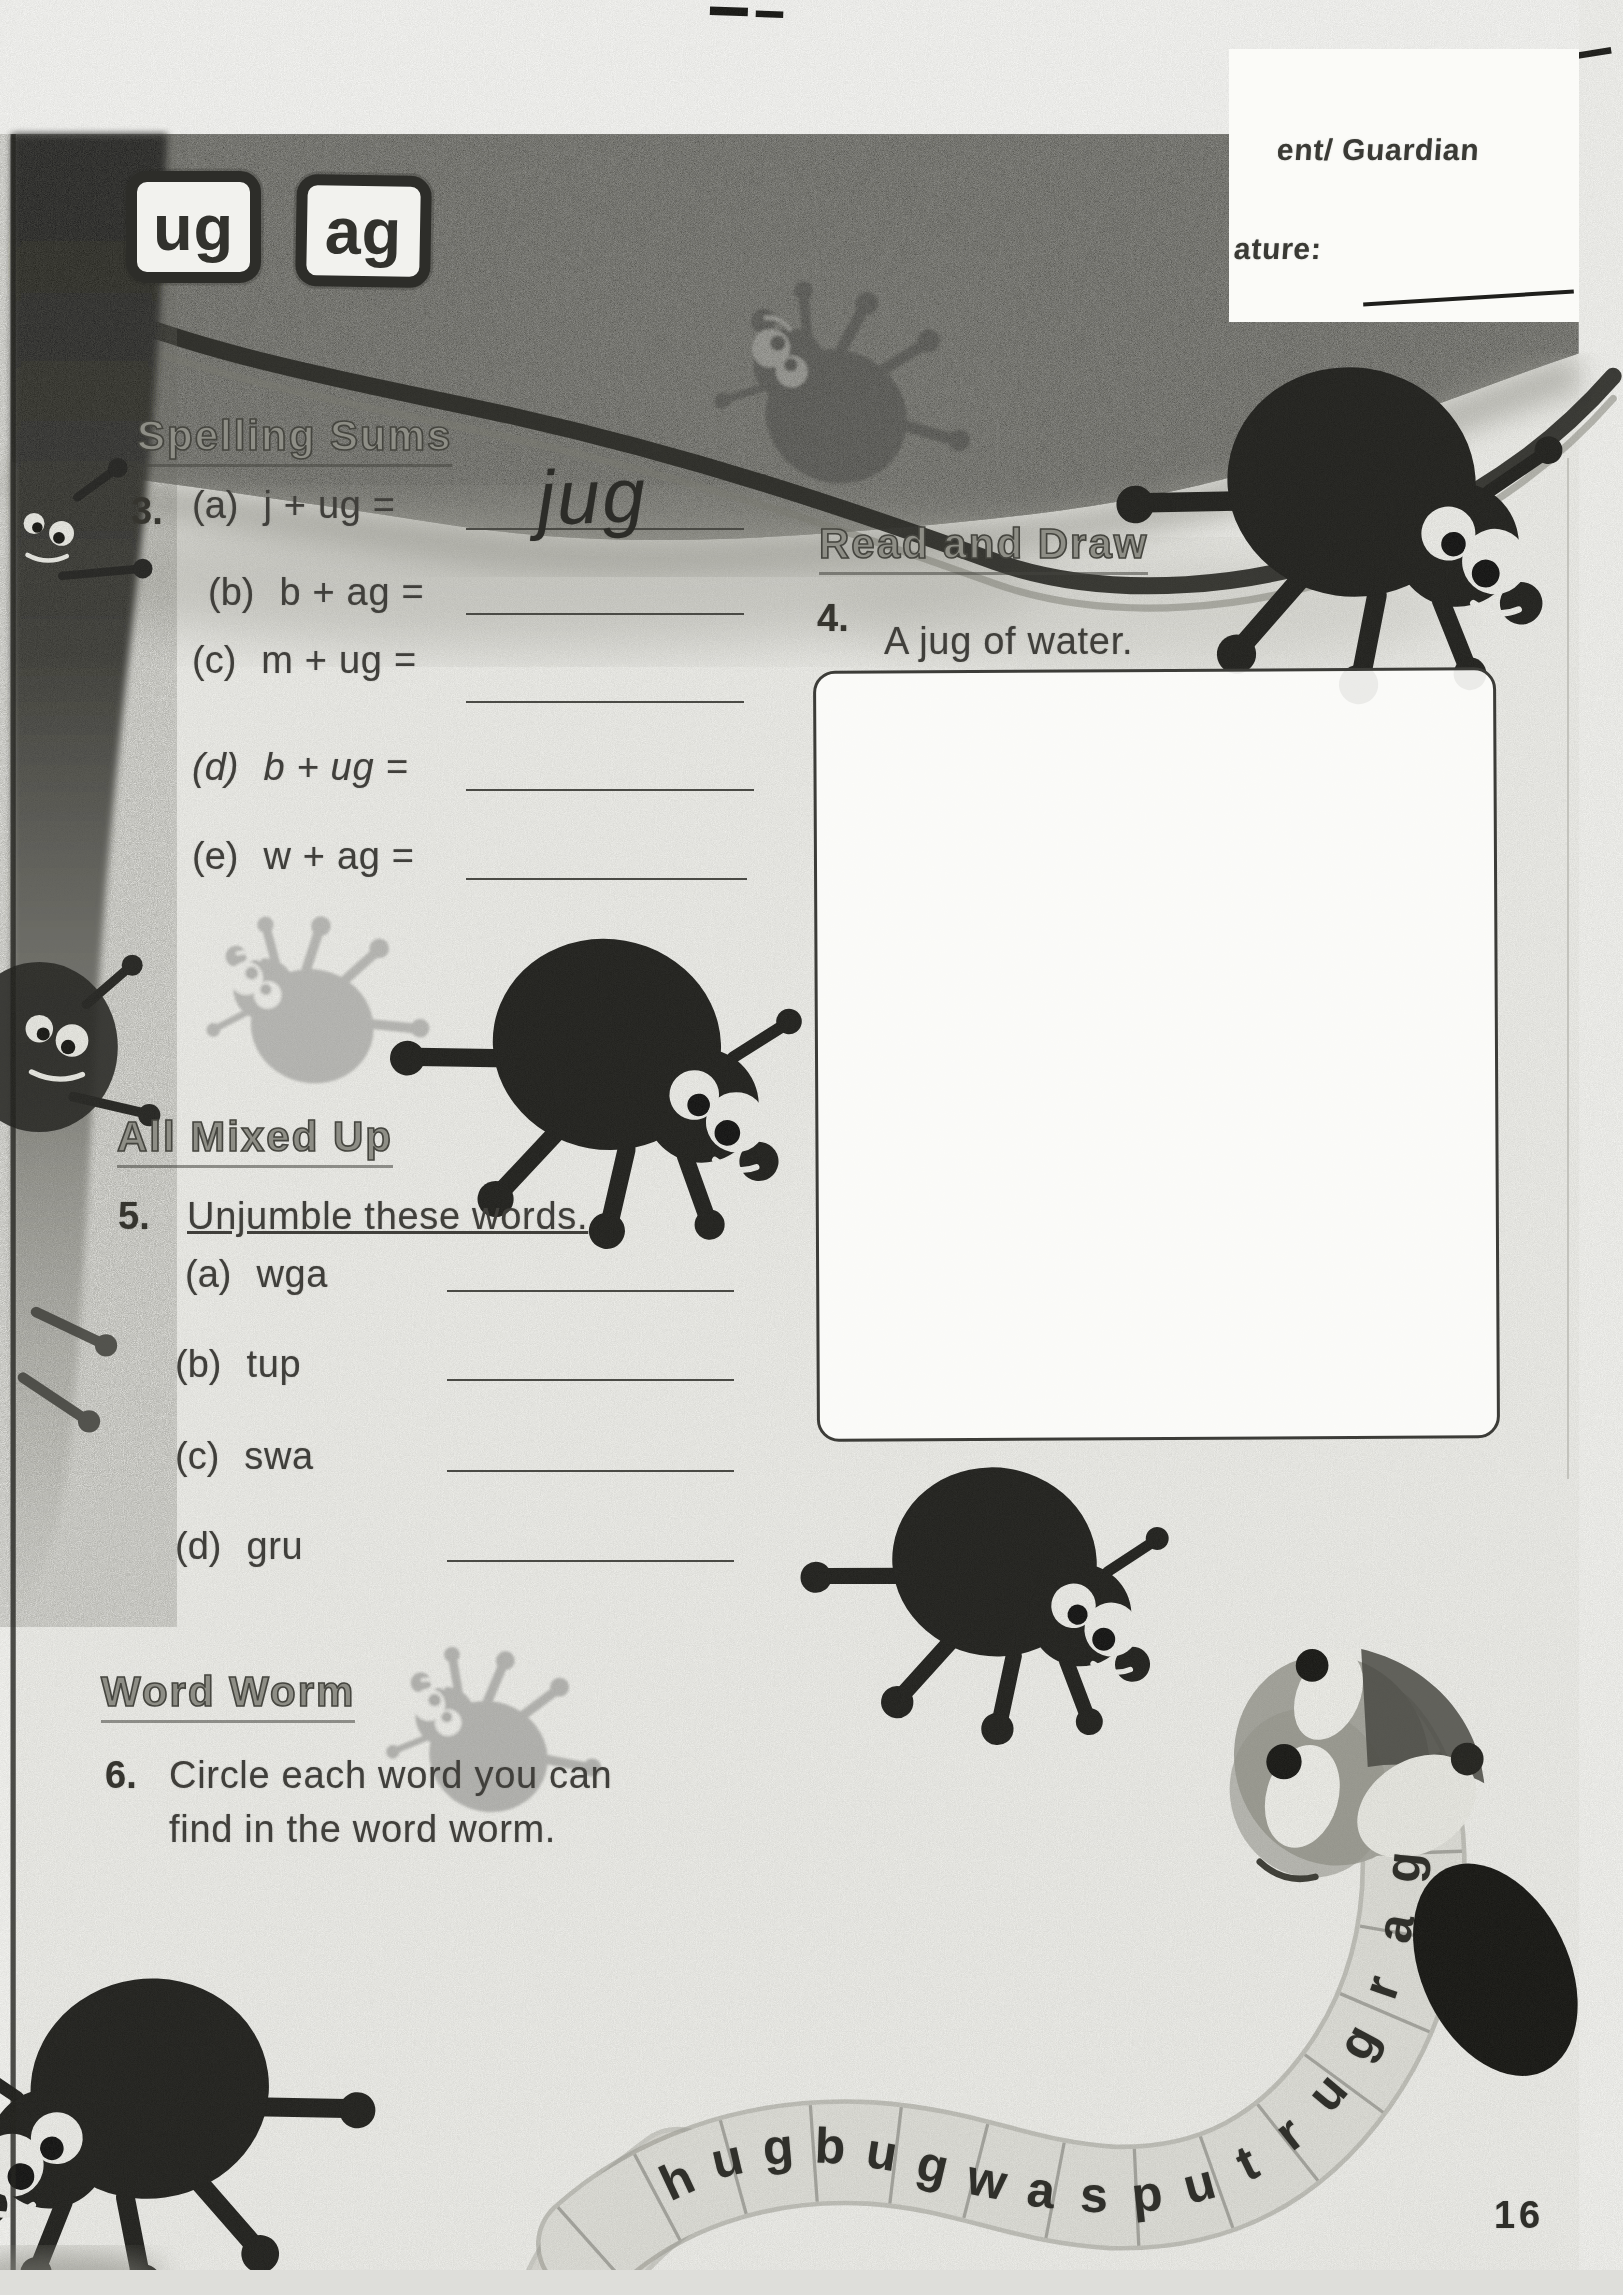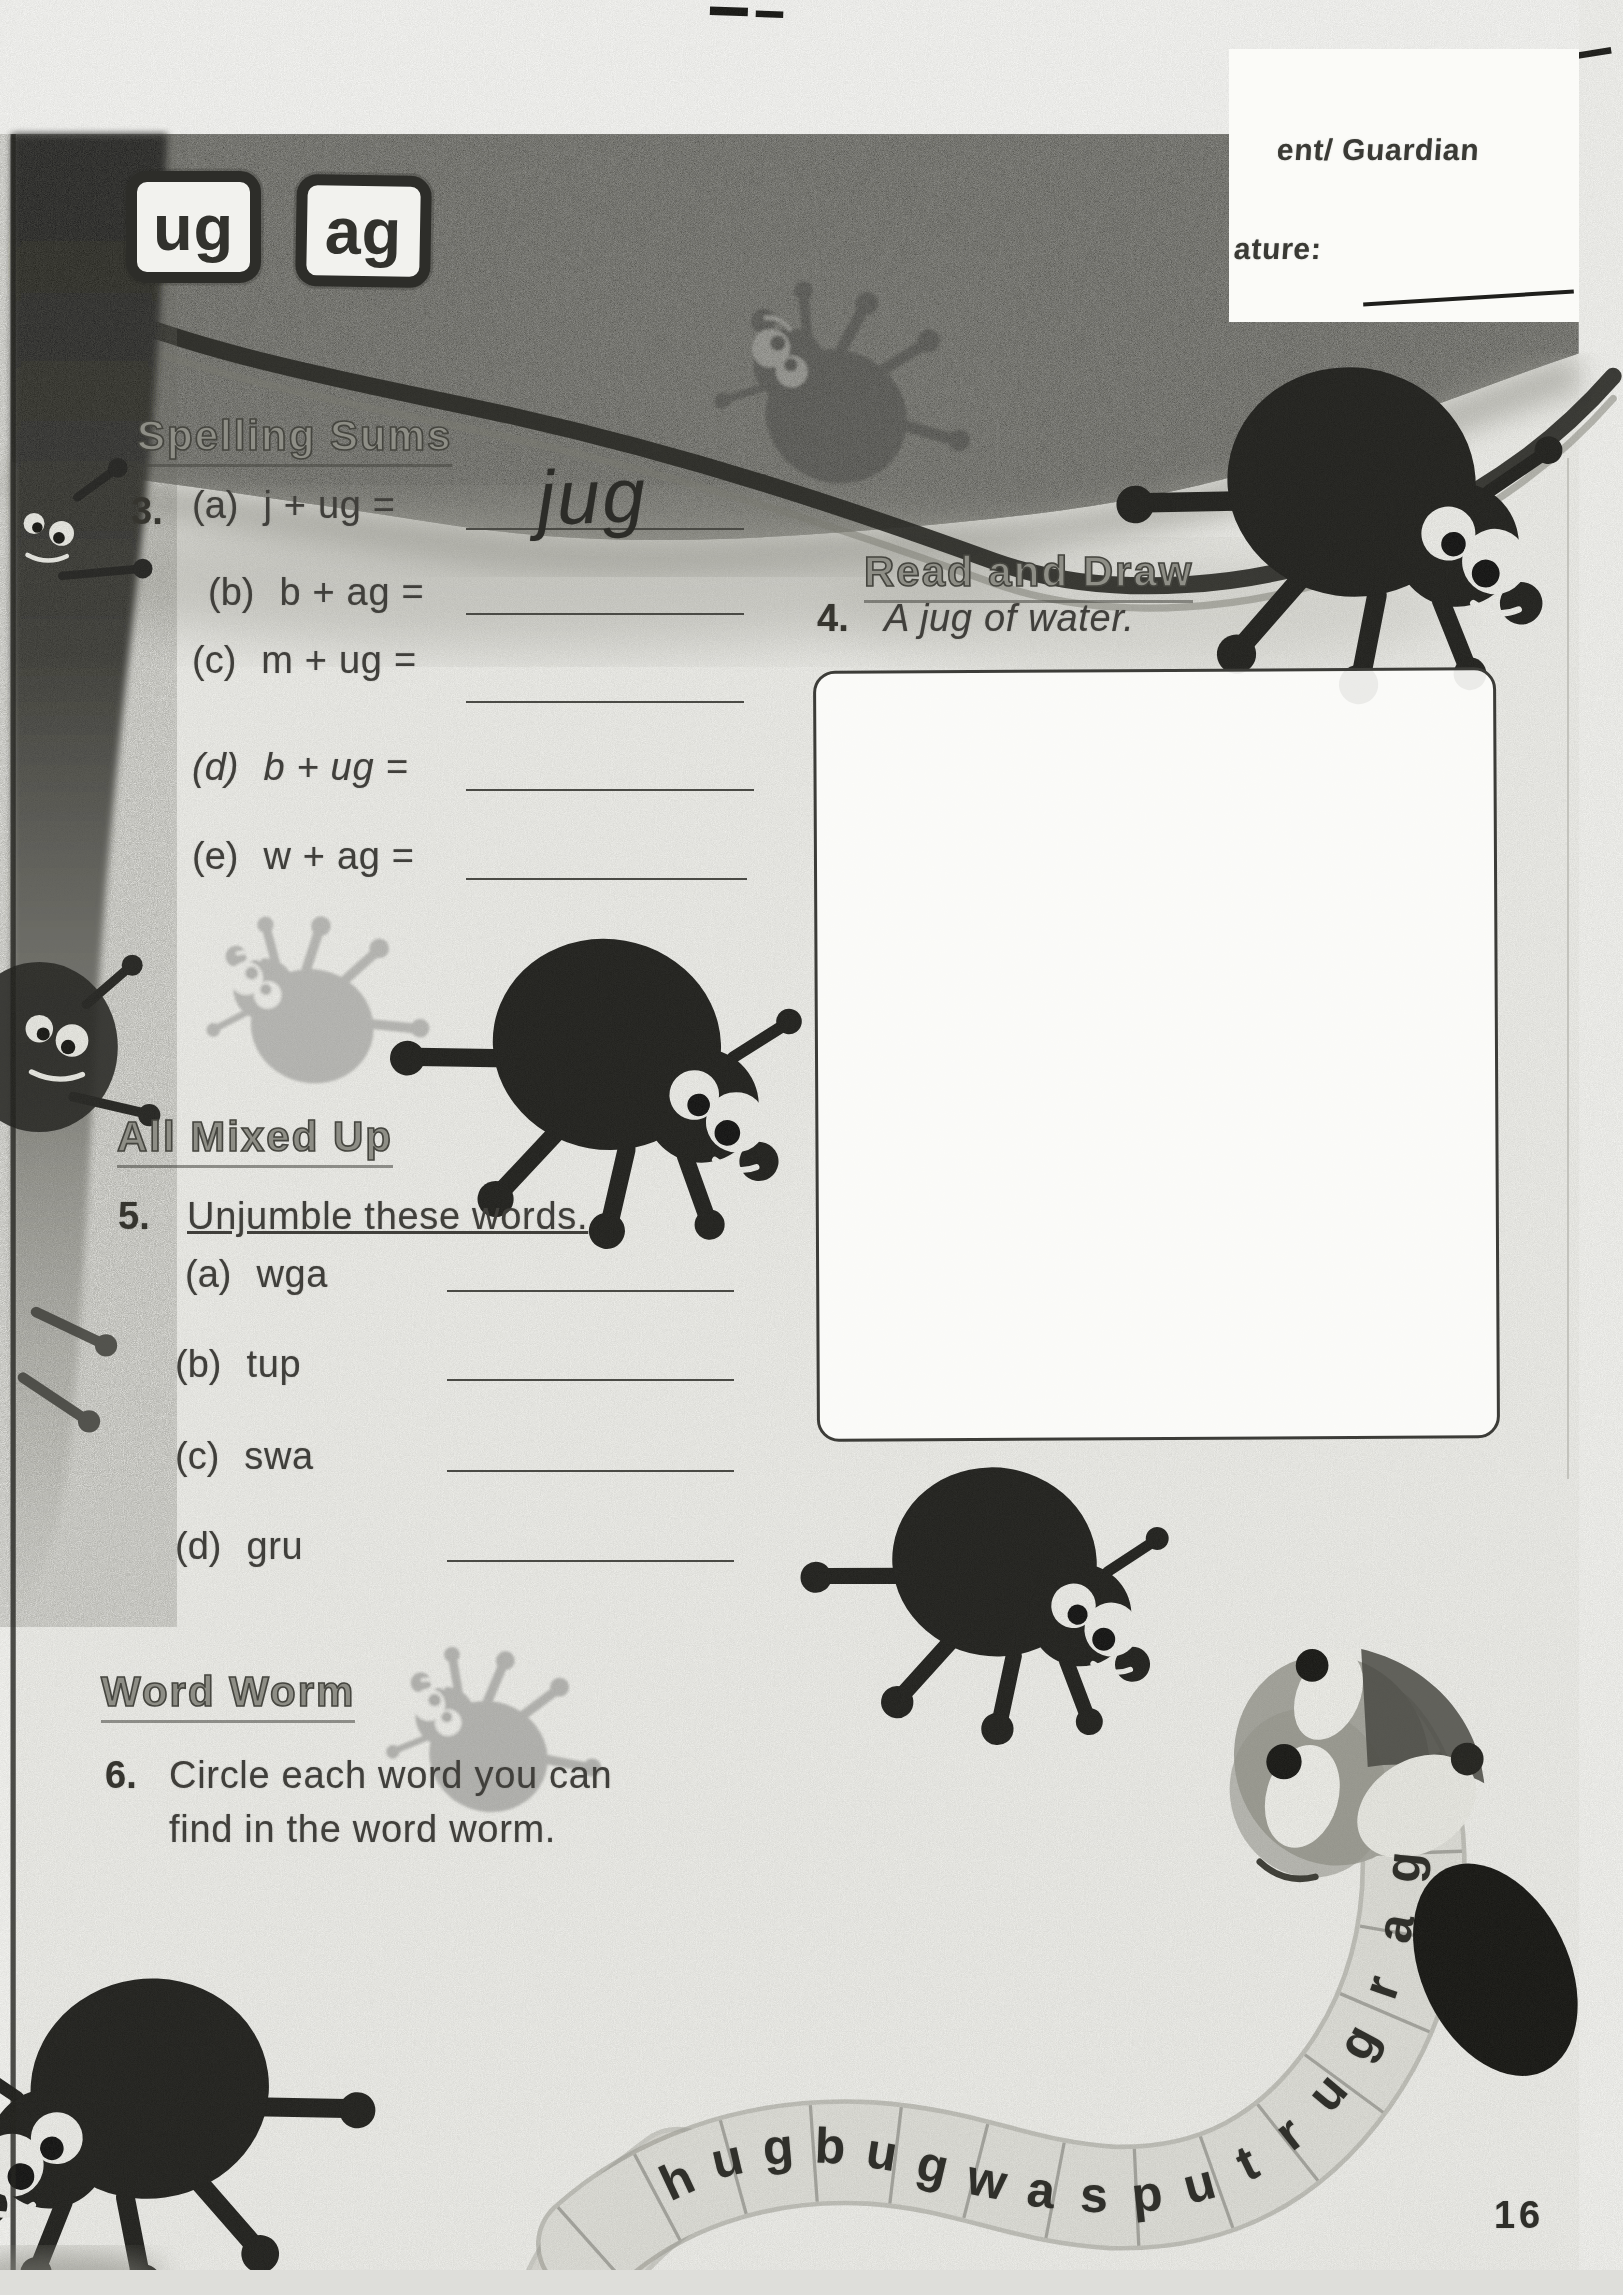--- a/index.html
+++ b/index.html
@@ -255,23 +255,23 @@
   <span class="qtext txt">b + ug =</span>
 </div>
 <div class="abs answer-line" style="left:466px;top:729px;width:288px;height:60px;"></div>
 
 <div class="abs" style="left:192px;top:835px;">
   <span class="qletter txt">(e)</span>
   <span class="qtext txt">w + ag =</span>
 </div>
 <div class="abs answer-line" style="left:466px;top:818px;width:281px;height:60px;"></div>
 
-<div class="abs heading txt" style="left:864px;top:520px;margin-top:28px;">Read and Draw</div>
+<div class="abs heading txt" style="left:819px;top:520px;">Read and Draw</div>
 <div class="abs qnum txt" style="left:817px;top:597px;">4.</div>
-<div class="abs qtext txt" style="left:884px;top:597px;font-style:italic;">A jug of water.</div>
+<div class="abs qtext txt" style="left:884px;top:620px;">A jug of water.</div>
 <div class="abs" id="drawbox"></div>
 <div class="abs" id="foldline"></div>
 
 <div class="abs heading txt" style="left:117px;top:1113px;">All Mixed Up</div>
 <div class="abs qnum txt" style="left:118px;top:1195px;">5.</div>
 <div class="abs qtext txt" style="left:187px;top:1195px;text-decoration:underline;">Unjumble these words.</div>
 
 <div class="abs" style="left:175px;top:1253px;margin-left:10px;">
   <span class="qletter txt">(a)</span>
   <span class="qtext txt">wga</span>

